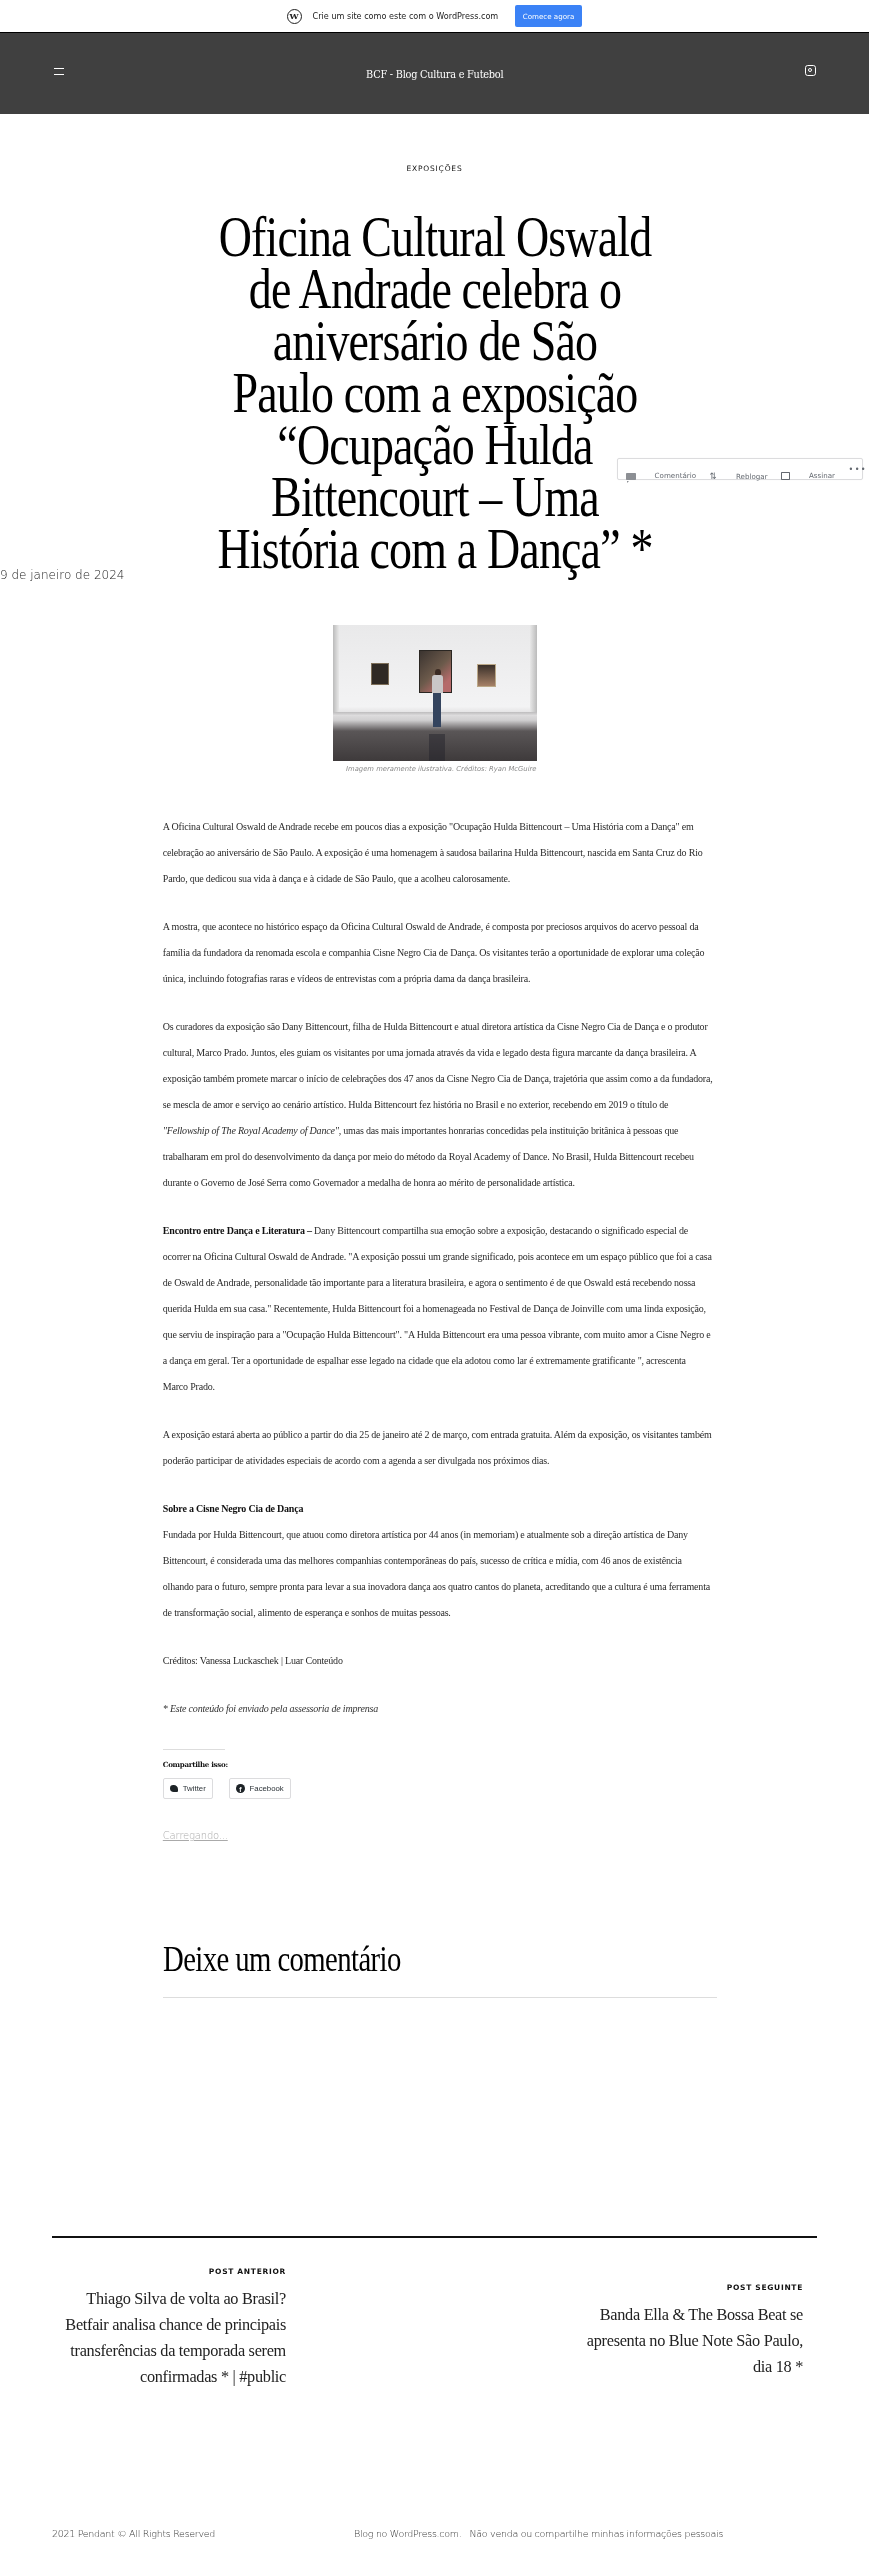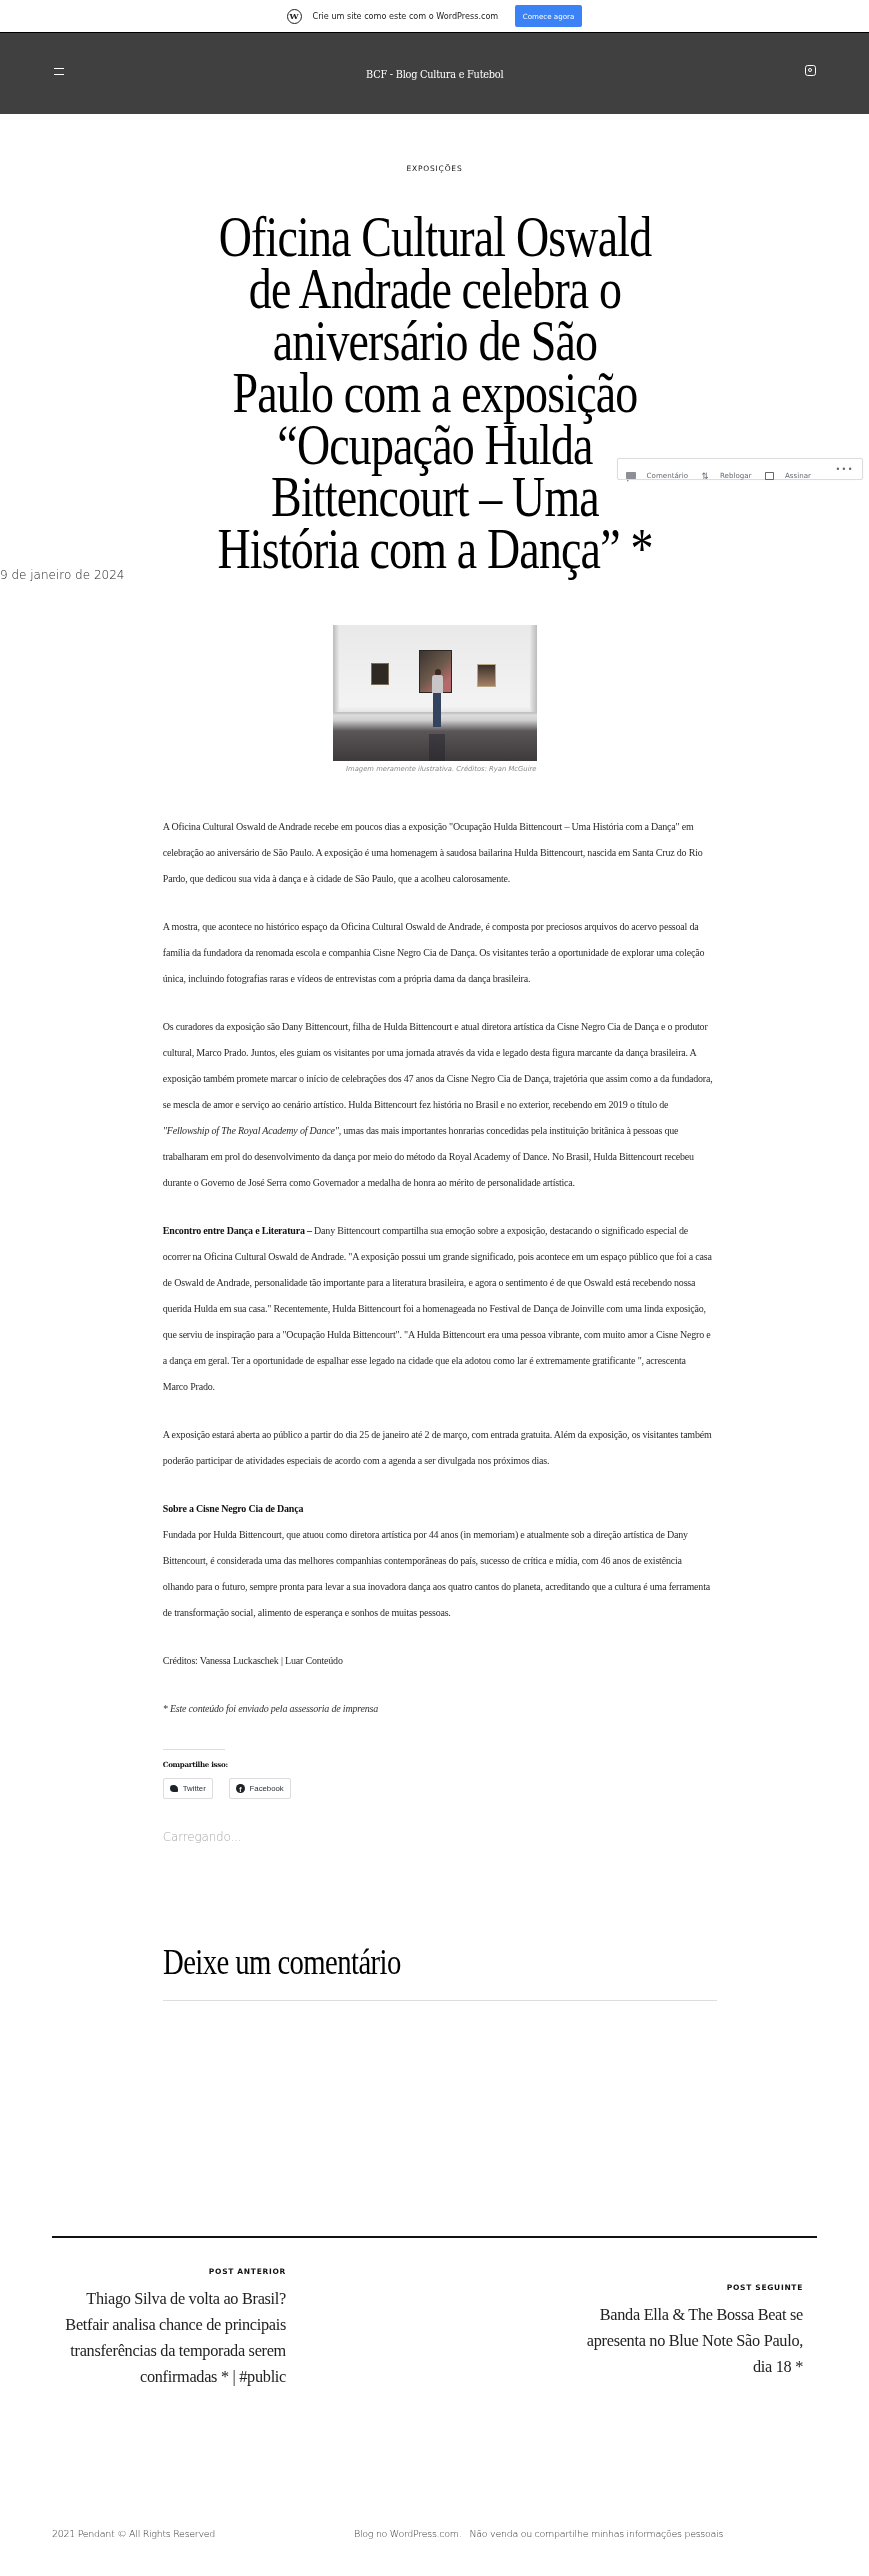--- a/index.html
+++ b/index.html
@@ -19,21 +19,21 @@
   .insta-icon { position: absolute; right: 53px; top: 32px; width: 11px; height: 11px; border: 1.4px solid #fff; border-radius: 2.7px; }
   .insta-icon::after { content: ""; position: absolute; left: 2px; top: 2px; width: 4.1px; height: 4.1px; border: 1px solid #fff; border-radius: 50%; box-sizing: border-box; }
 
   
   .category { text-align: center; margin-top: 50px; font-family: "DejaVu Sans", sans-serif; font-size: 7.5px; letter-spacing: 0.8px; color: #111; }
   .post-title { width: 598px; margin: 38px auto 0; text-align: center; font-family: "Liberation Serif", serif; font-weight: normal; font-size: 56px; line-height: 52px; letter-spacing: -1px; transform: scaleX(0.82); transform-origin: center top; color: #000; white-space: pre-line; }
   .post-date { text-align: left; margin-top: -6.8px; font-family: "DejaVu Sans", sans-serif; font-weight: 300; font-size: 12px; color: #222; }
 
   
   .actionbar { position: absolute; left: 617px; top: 458px; width: 246px; height: 22.4px; background: #fff; border: 0.7px solid #dcdcde; border-radius: 2px; display: flex; align-items: center; padding: 0 8.1px; gap: 13.6px; font-family: "DejaVu Sans", sans-serif; font-size: 7.1px; color: #646970; box-shadow: 0 0 1.4px rgba(0,0,0,0.05); }
-  .actionbar .ab-item { display: flex; align-items: center; gap: 11px; margin-top: 13px; }
+  .actionbar .ab-item { display: flex; align-items: flex-end; gap: 19px; margin-top: 13px; }
   .ab-ico-comment { width: 9.5px; height: 6.8px; background: #8c8f94; border-radius: 0.7px; position: relative; }
   .ab-ico-comment::after { content: ""; position: absolute; left: 1.4px; bottom: -2.7px; border-left: 2.7px solid #8c8f94; border-bottom: 2.7px solid transparent; }
   .ab-ico-reblog { font-size: 8.8px; color: #646970; }
   .ab-ico-follow { width: 8.8px; height: 8.1px; border: 1px solid #646970; border-radius: 0.7px; }
   .ab-more { margin-left: auto; letter-spacing: 1.4px; font-size: 8.1px; color: #646970; }
 
   
   .figure { width: 204px; margin: 43px auto 0; text-align: right; }
   .hero-img { width: 204px; height: 136px; position: relative; overflow: hidden; background: linear-gradient(to bottom, #e9e9ea 0%, #f3f3f4 60%, #d0cfd0 70%, #5a5657 78%, #3e3a3b 100%); }
   .hero-img .wall-edge { position: absolute; left: 0; right: 0; top: 87px; height: 4.1px; background: linear-gradient(#bdbcbd, #e2e1e2); }
@@ -60,21 +60,21 @@
   .press-note { font-style: italic; color: #333; }
 
   
   .share { width: 557px; margin: 27px auto 0; padding-left: 6.8px; }
   .share .sep { width: 62px; border-top: 0.7px solid #ddd; margin-bottom: 9.5px; }
   .share-title { font-family: "DejaVu Serif", serif; font-weight: bold; font-size: 7.1px; color: #111; letter-spacing: -0.3px; }
   .share-buttons { display: flex; gap: 16px; margin-top: 9.5px; }
   .share-btn { display: flex; align-items: center; gap: 4.8px; height: 21px; padding: 0 6.1px; border: 0.7px solid #dcdcde; border-radius: 2px; background: #fff; font-family: "Liberation Sans", sans-serif; font-size: 7.8px; color: #2c3338; }
   .twitter-icon { width: 8.1px; height: 6.8px; background: #1d2327; border-radius: 4.1px 5.4px 1.4px 4.8px; }
   .facebook-icon { width: 8.8px; height: 8.8px; background: #1d2327; border-radius: 50%; color: #fff; font-size: 6.8px; font-weight: bold; display: flex; align-items: flex-end; justify-content: center; line-height: 7.5px; }
-  .loading { margin-top: 31px; font-family: "DejaVu Sans", sans-serif; font-weight: 300; font-size: 12px; color: #aaa; letter-spacing: -0.2px; }
+  .loading { margin-top: 31px; font-family: "DejaVu Sans", sans-serif; font-weight: 300; font-size: 10px; color: #aaa; letter-spacing: -0.2px; text-decoration: underline; }
 
   
   .comments { width: 557px; margin: 98px auto 0; padding-left: 6.8px; }
   .comments-title { font-family: "Liberation Serif", serif; font-weight: normal; font-size: 35px; letter-spacing: -0.7px; transform: scaleX(0.82); transform-origin: left top; color: #000; line-height: 41px; }
   .comments-sep { margin-top: 16.3px; border-top: 1.4px solid #ddd; width: 554px; }
 
   
   .post-nav { position: absolute; left: 52px; top: 2236px; width: 765px; border-top: 2px solid #111; display: flex; }
   .post-nav .nav-prev { width: 234px; text-align: right; padding-top: 29px; }
   .post-nav .nav-next { margin-left: 293px; width: 224px; text-align: right; padding-top: 45px; }

